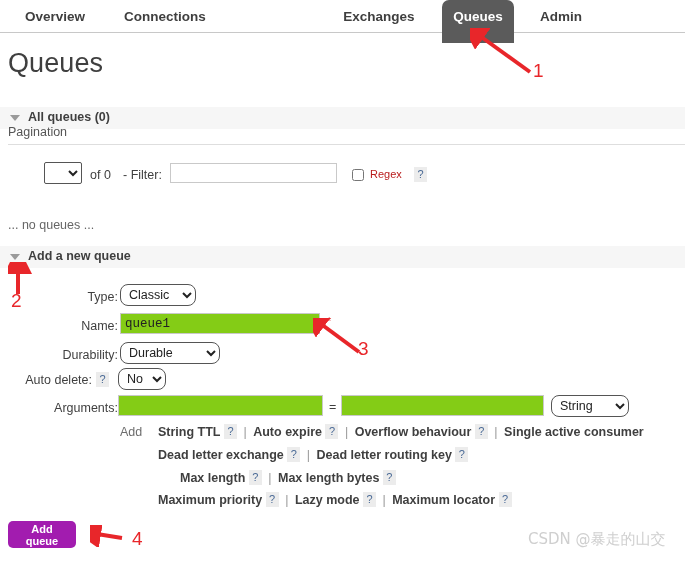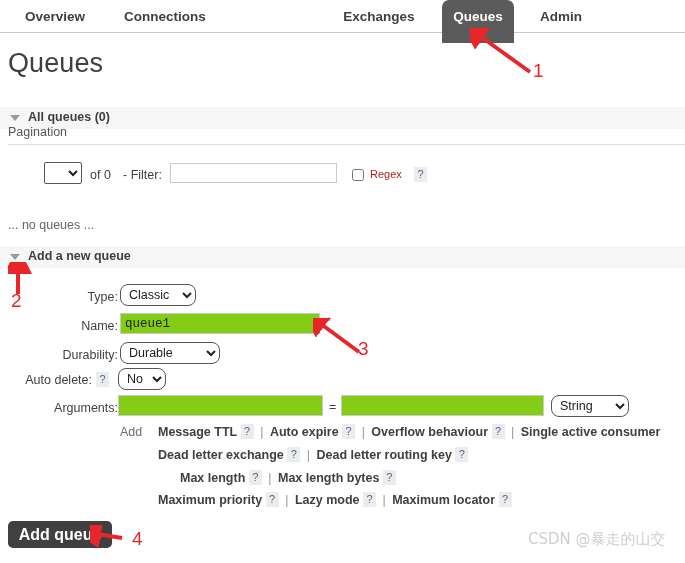--- a/index.html
+++ b/index.html
@@ -281,29 +281,29 @@
     font-weight: normal;
     vertical-align: 1px;
     cursor: pointer;
   }
 
   
   #add-queue-button {
     position: absolute;
     left: 8px;
     top: 521px;
-    width: 104px;
+    width: 68px;
     height: 27px;
-    background: #404040;
+    background: #a21caf;
     color: #ffffff;
     border: none;
     border-radius: 5px;
     font-family: "Liberation Sans", sans-serif;
     font-weight: bold;
-    font-size: 16px;
+    font-size: 11px;
     cursor: pointer;
   }
 
   
   .annot-num {
     position: absolute;
     color: #e8262a;
     font-size: 19px;
     font-family: "Liberation Sans", sans-serif;
   }
@@ -387,21 +387,21 @@
 <input class="form-input" type="text" style="left: 118px; top: 395px; width: 205px; height: 21px;" value="">
 <span class="eq-sign" style="left:329px;top:400px;">=</span>
 <input class="form-input" type="text" style="left: 341px; top: 395px; width: 203px; height: 21px;" value="">
 <select class="form-select" style="left:551px;top:395px;width:78px;">
   <option>String</option>
 </select>
 
 <div id="add-word">Add</div>
 
 <div class="arg-row" style="top:424px;">
-  <span class="arg-link">Message TTL</span>
+  <span class="arg-link">String TTL</span>
   <span class="arg-help">?</span>
   <span class="arg-sep">|</span>
   <span class="arg-link">Auto expire</span>
   <span class="arg-help">?</span>
   <span class="arg-sep">|</span>
   <span class="arg-link">Overflow behaviour</span>
   <span class="arg-help">?</span>
   <span class="arg-sep">|</span>
   <span class="arg-link">Single active consumer</span>
 </div>

